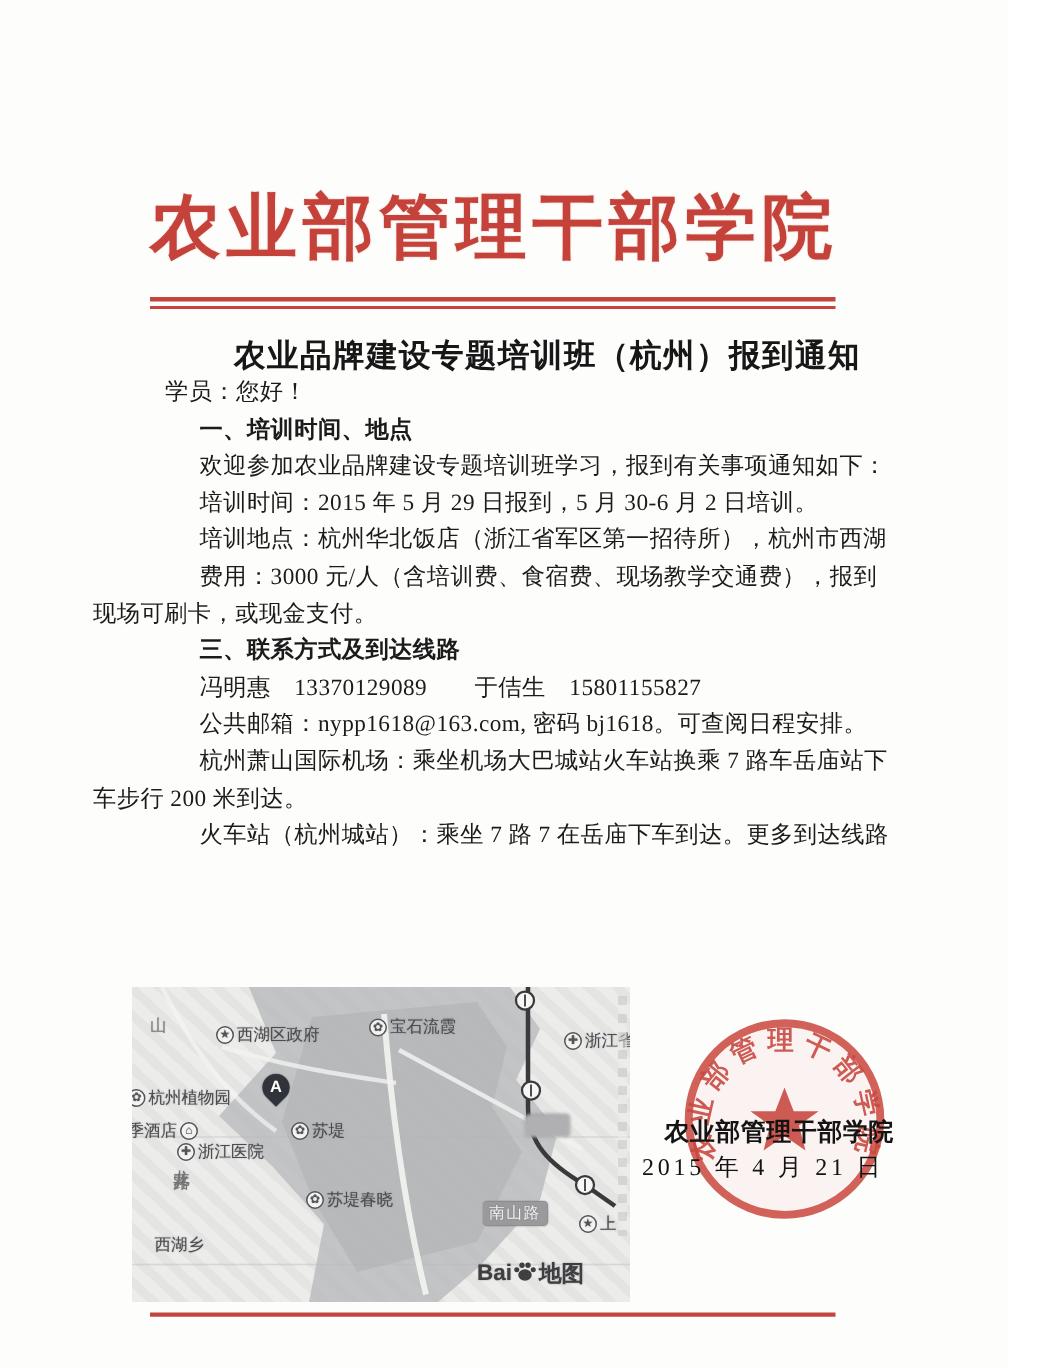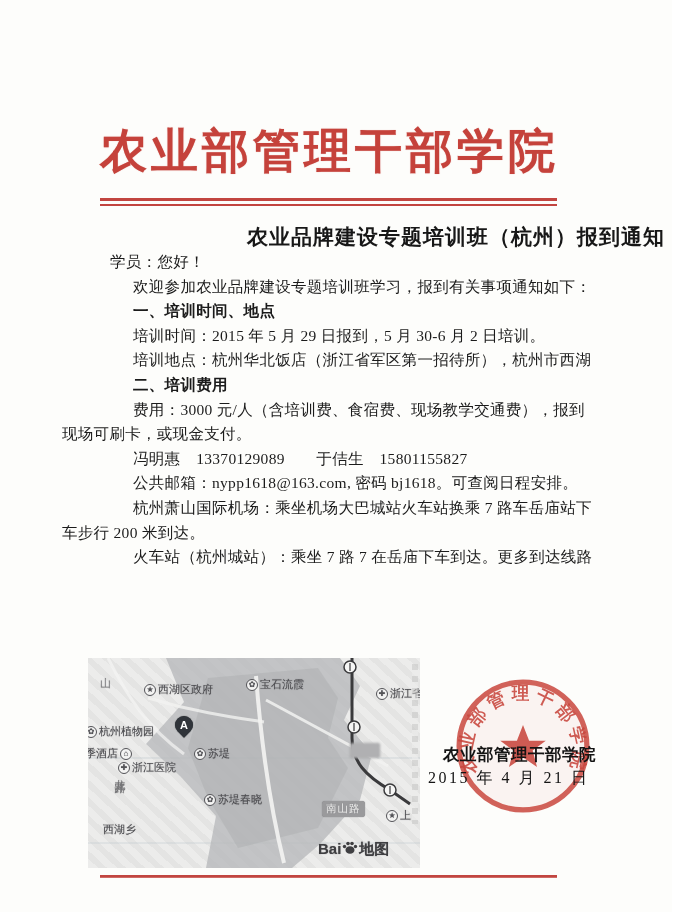--- a/index.html
+++ b/index.html
@@ -12,21 +12,21 @@
     position:absolute;left:100px;top:120px;width:457px;height:62px;
     font-size:47px;font-weight:bold;letter-spacing:4px;white-space:nowrap;
     color:#c5423b;text-shadow:0 0 1px rgba(197,66,59,.45);
   }
   .double-rule{
     position:absolute;left:100px;top:198px;width:457px;height:3px;
     border-top:3px solid #c24540;border-bottom:2px solid #c24540;
   }
   
   .doc-title{
-    position:absolute;left:65px;top:223px;width:600px;text-align:right;
+    position:absolute;left:65px;top:223px;width:600px;text-align:center;
     font-size:21px;font-weight:bold;letter-spacing:1px;color:#171717;white-space:nowrap;
   }
   
   .body-block{position:absolute;left:62px;top:250px;width:520px;}
   .body-block p{
     margin:0;height:24.6px;line-height:24.6px;font-size:15.5px;color:#1b1b1b;
     white-space:nowrap;letter-spacing:.3px;
   }
   .body-block p.ind{padding-left:71px;}
   .body-block p.salute{padding-left:48px;}
@@ -91,27 +91,27 @@
 
 <div class="page">
 
   <div class="letterhead">农业部管理干部学院</div>
   <div class="double-rule"></div>
 
   <div class="doc-title">农业品牌建设专题培训班（杭州）报到通知</div>
 
   <div class="body-block">
     <p class="salute">学员：您好！</p>
+    <p class="ind bold">一、培训时间、地点</p>
     <p class="ind">欢迎参加农业品牌建设专题培训班学习，报到有关事项通知如下：</p>
-    <p class="ind bold">一、培训时间、地点</p>
     <p class="ind">培训时间：2015 年 5 月 29 日报到，5 月 30-6 月 2 日培训。</p>
     <p class="ind">培训地点：杭州华北饭店（浙江省军区第一招待所），杭州市西湖</p>
-    <p class="ind bold">二、培训费用</p>
     <p class="ind">费用：3000 元/人（含培训费、食宿费、现场教学交通费），报到</p>
     <p>现场可刷卡，或现金支付。</p>
+    <p class="ind bold">三、联系方式及到达线路</p>
     <p class="ind">冯明惠　13370129089　　于佶生　15801155827</p>
     <p class="ind">公共邮箱：nypp1618@163.com, 密码 bj1618。可查阅日程安排。</p>
     <p class="ind">杭州萧山国际机场：乘坐机场大巴城站火车站换乘 7 路车岳庙站下</p>
     <p>车步行 200 米到达。</p>
     <p class="ind">火车站（杭州城站）：乘坐 7 路 7 在岳庙下车到达。更多到达线路</p>
   </div>
 
   <div class="map">
     <svg class="art" width="332" height="210" viewBox="0 0 332 210">
 

